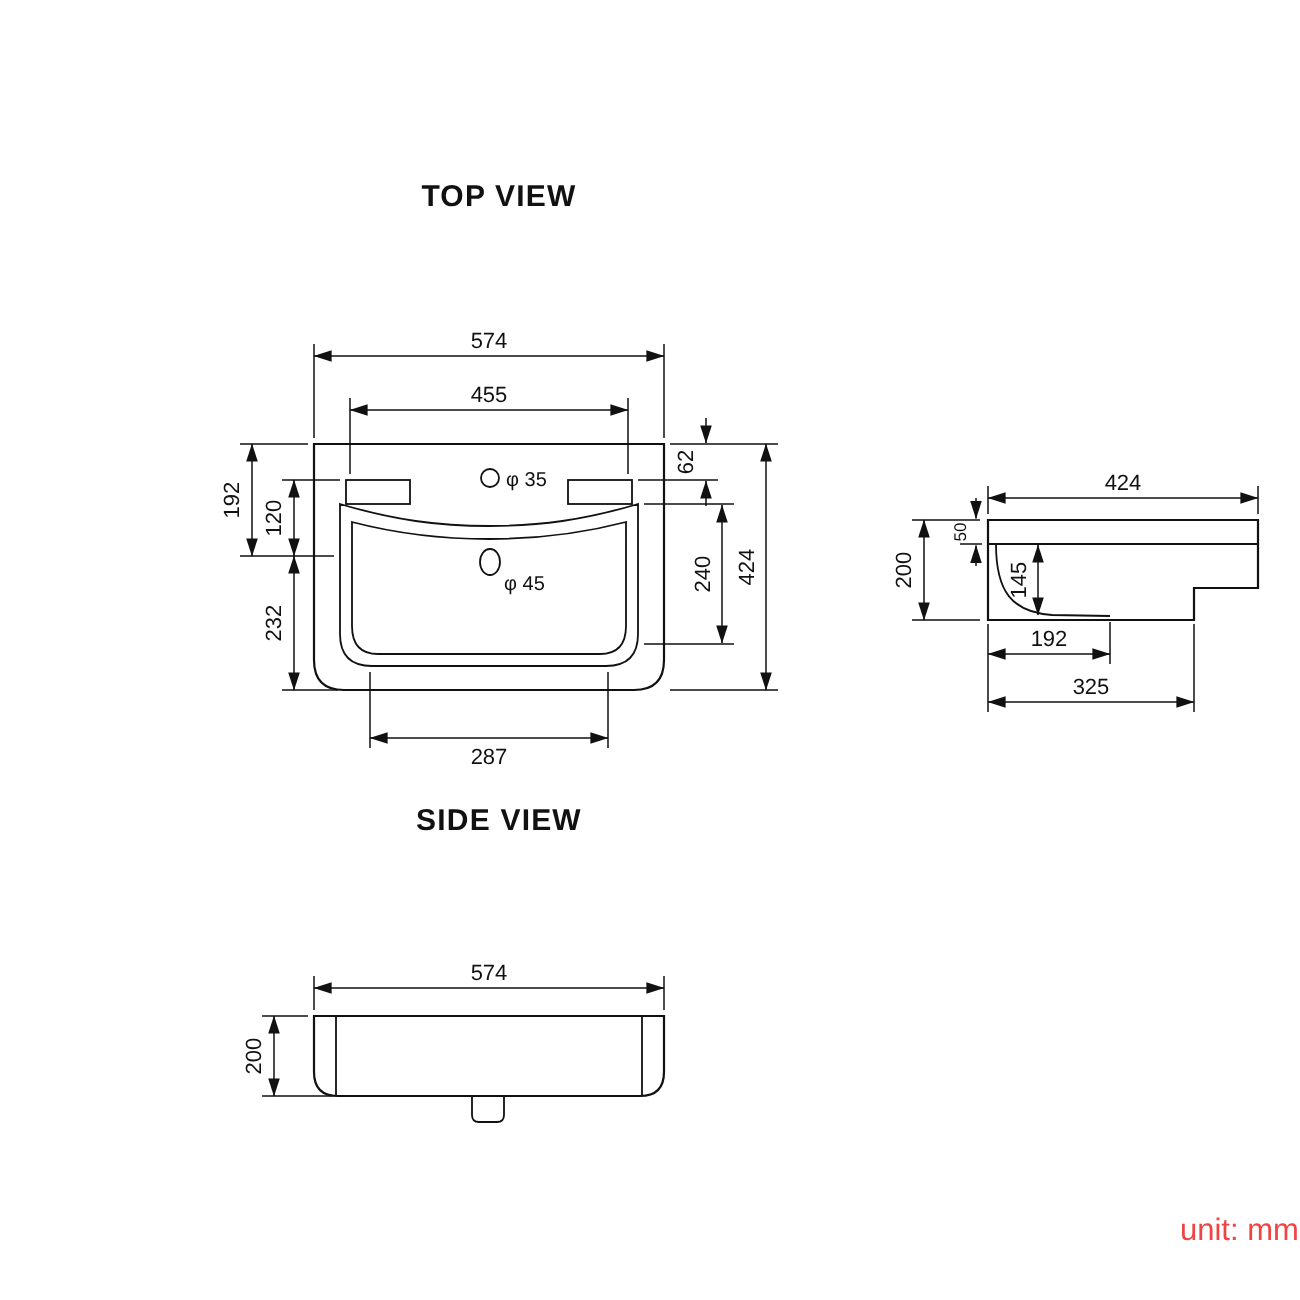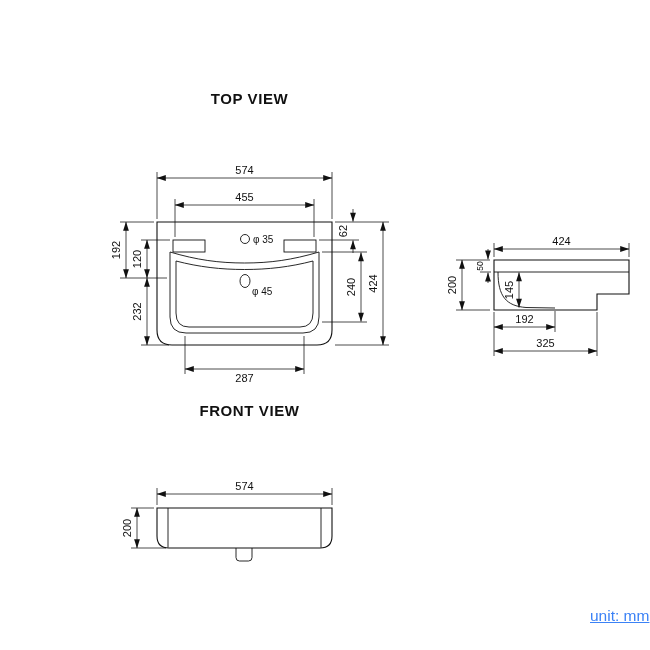--- a/index.html
+++ b/index.html
@@ -1,36 +1,36 @@
 <!DOCTYPE html>
 <html><head>
 <meta charset="utf-8">
 <style>
   * { margin:0; padding:0; box-sizing:border-box; }
   html,body { background:#ffffff; }
   body { width:650px; height:650px; font-family:"Liberation Sans", sans-serif; color:#000; }
   .canvas { position:relative; width:650px; height:650px; background:#ffffff; overflow:hidden;margin-left:39px; }
   .view-title { position:absolute; width:165px; text-align:center; font-weight:bold; font-size:15px; letter-spacing:0.6px; color:#111; }
-  .unit-label { position:absolute; font-size:15.5px; color:#3b82f6;text-decoration:underline; }
+  .unit-label { position:absolute; font-size:15.5px; color:#ef4444; }
   svg { position:absolute; left:0; top:0; }
   svg text { font-family:"Liberation Sans", sans-serif; fill:#111; }
   .dim-text { font-size:11px; }
   .dim-text-sm { font-size:8.5px; }
   .phi-text { font-size:10px; }
   .outline { fill:none; stroke:#111; stroke-width:1.1; stroke-linejoin:miter; }
   .inner { fill:none; stroke:#111; stroke-width:0.9; }
   .thin { fill:none; stroke:#111; stroke-width:0.75; }
 </style>
 </head>
 <body>
 
 <div class="canvas">
 
   <div class="view-title" style="left:128px; top:90px;">TOP VIEW</div>
-  <div class="view-title" style="left:128px; top:402px;">FRONT VIEW</div>
+  <div class="view-title" style="left:128px; top:402px;">SIDE VIEW</div>
   <div class="unit-label" style="left:551px; top:607px;">unit: mm</div>
 
   <svg width="650" height="650" viewBox="0 0 650 650">
     <defs>
       <marker id="ae" markerWidth="10" markerHeight="8" refX="9.3" refY="4" orient="auto" markerUnits="userSpaceOnUse">
         <path d="M0.5,1.1 L9.5,4 L0.5,6.9 Z" fill="#111"></path>
       </marker>
       <marker id="as" markerWidth="10" markerHeight="8" refX="0.7" refY="4" orient="auto" markerUnits="userSpaceOnUse">
         <path d="M9.5,1.1 L0.5,4 L9.5,6.9 Z" fill="#111"></path>
       </marker>

